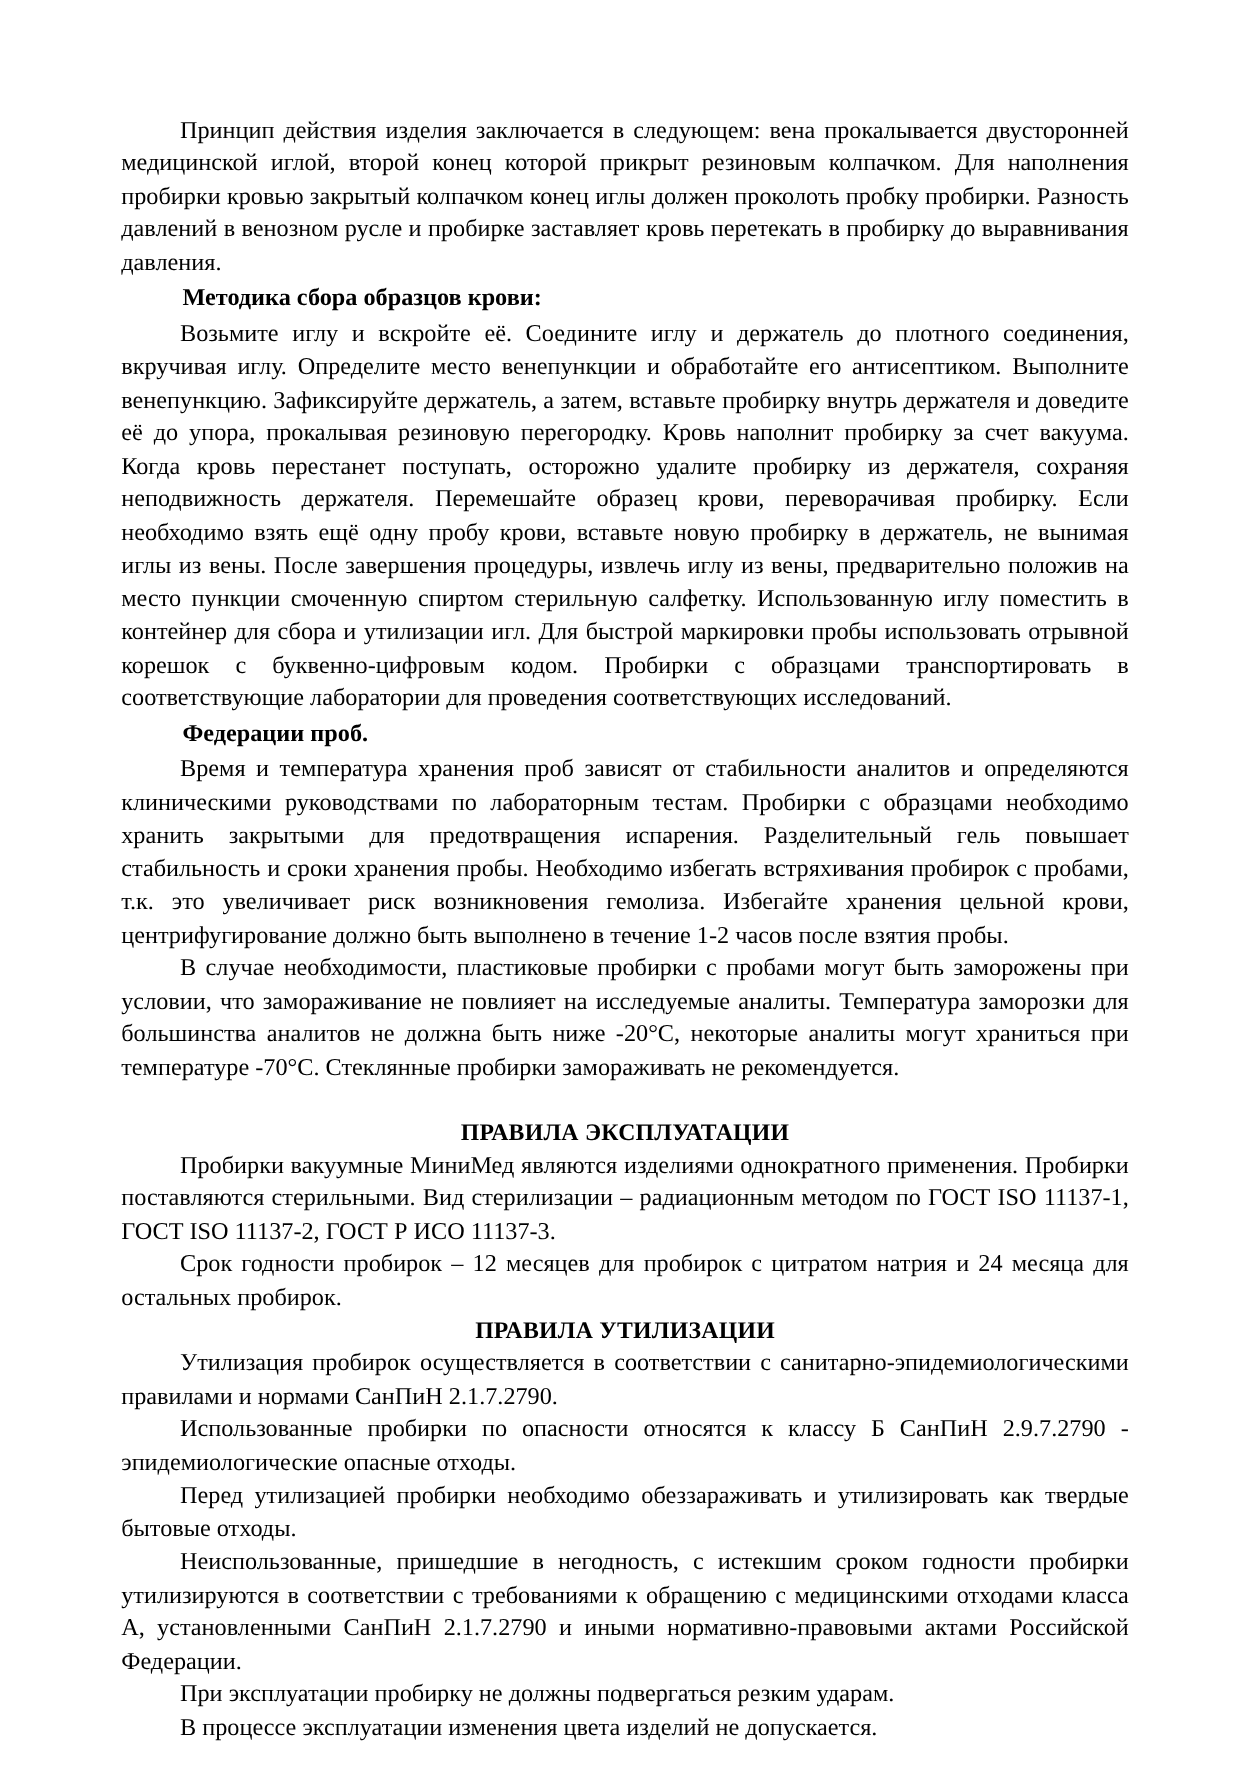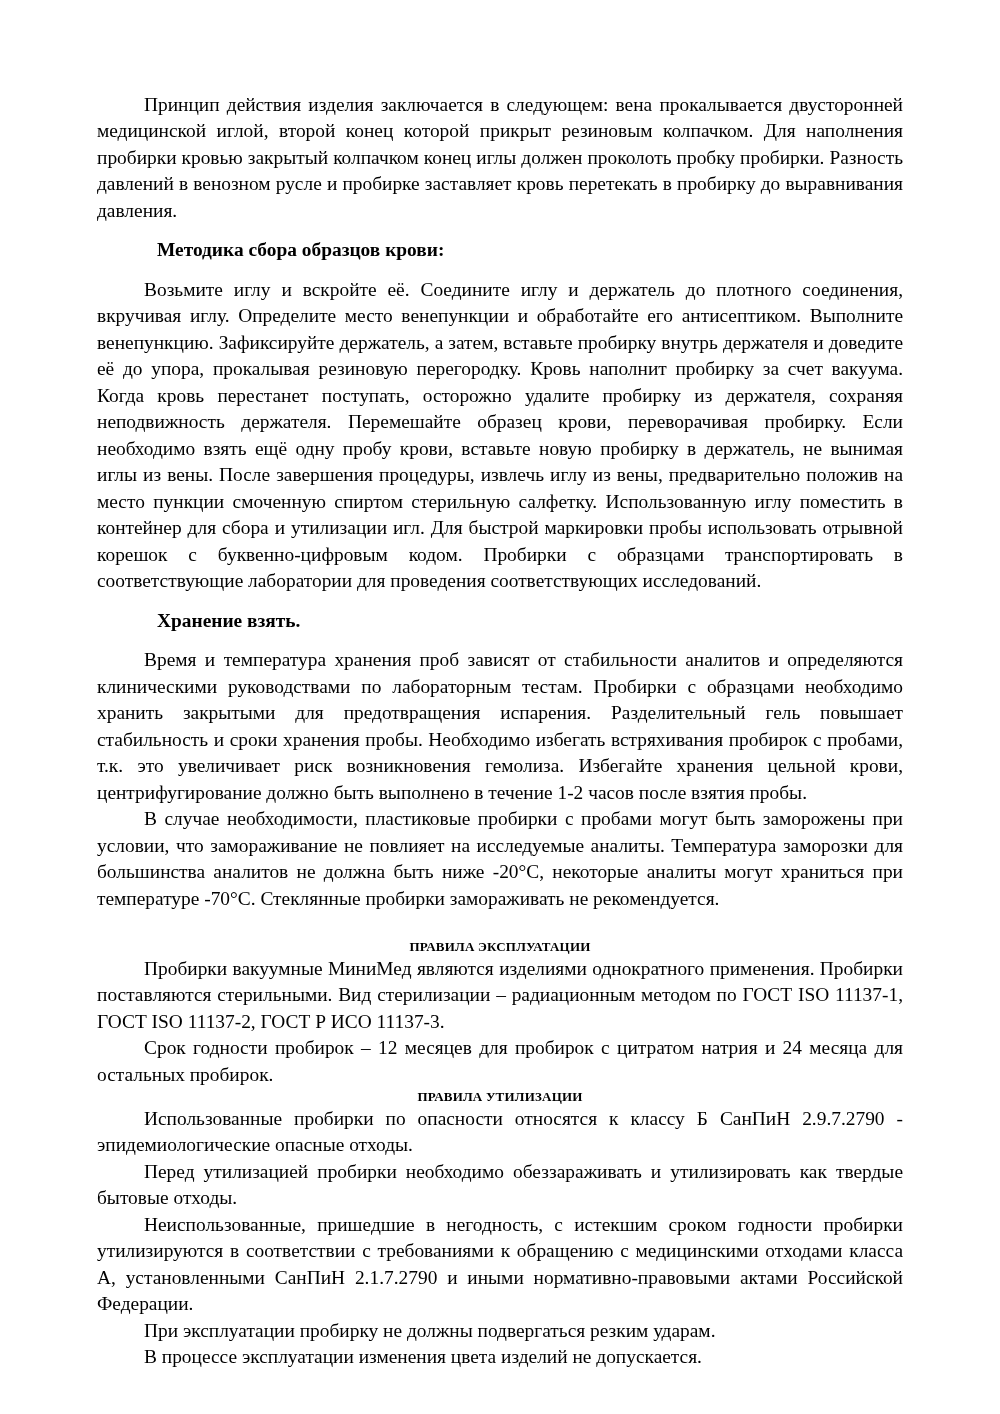--- a/index.html
+++ b/index.html
@@ -25,28 +25,28 @@
     line-height: 1.365;
     text-align: justify;
     text-justify: inter-word;
   }
   p {
     margin: 0;
     text-indent: 47px;
     text-align: justify;
   }
   .subhead {
-    margin: 13px;
+    margin: 2px;
     text-indent: 47px;
     font-weight: bold;
     text-align: left;
   }
   h2.section {
     margin: 0;
-    font-size: 13px;
+    font-size: 19px;
     font-weight: bold;
     text-align: center;
     text-indent: 0;
     letter-spacing: 0.2px;
   }
   .spacer-lg {
     height: 26px;
   }
 </style>
 </head>
@@ -54,36 +54,37 @@
 
 <div class="page">
   <div class="doc-body">
 
     <p>Принцип действия изделия заключается в следующем: вена прокалывается двусторонней медицинской иглой, второй конец которой прикрыт резиновым колпачком. Для наполнения пробирки кровью закрытый колпачком конец иглы должен проколоть пробку пробирки. Разность давлений в венозном русле и пробирке заставляет кровь перетекать в пробирку до выравнивания давления.</p>
 
     <div class="subhead">Методика сбора образцов крови:</div>
 
     <p>Возьмите иглу и вскройте её. Соедините иглу и держатель до плотного соединения, вкручивая иглу. Определите место венепункции и обработайте его антисептиком. Выполните венепункцию. Зафиксируйте держатель, а затем, вставьте пробирку внутрь держателя и доведите её до упора, прокалывая резиновую перегородку. Кровь наполнит пробирку за счет вакуума. Когда кровь перестанет поступать, осторожно удалите пробирку из держателя, сохраняя неподвижность держателя. Перемешайте образец крови, переворачивая пробирку. Если необходимо взять ещё одну пробу крови, вставьте новую пробирку в держатель, не вынимая иглы из вены. После завершения процедуры, извлечь иглу из вены, предварительно положив на место пункции смоченную спиртом стерильную салфетку. Использованную иглу поместить в контейнер для сбора и утилизации игл. Для быстрой маркировки пробы использовать отрывной корешок с буквенно-цифровым кодом. Пробирки с образцами транспортировать в соответствующие лаборатории для проведения соответствующих исследований.</p>
 
-    <div class="subhead">Хранение взять.</div>
+    <div class="subhead">Федерации проб.</div>
 
     <p>Время и температура хранения проб зависят от стабильности аналитов и определяются клиническими руководствами по лабораторным тестам. Пробирки с образцами необходимо хранить закрытыми для предотвращения испарения. Разделительный гель повышает стабильность и сроки хранения пробы. Необходимо избегать встряхивания пробирок с пробами, т.к. это увеличивает риск возникновения гемолиза. Избегайте хранения цельной крови, центрифугирование должно быть выполнено в течение 1-2 часов после взятия пробы.</p>
 
     <p>В случае необходимости, пластиковые пробирки с пробами могут быть заморожены при условии, что замораживание не повлияет на исследуемые аналиты. Температура заморозки для большинства аналитов не должна быть ниже -20°С, некоторые аналиты могут храниться при температуре -70°С. Стеклянные пробирки замораживать не рекомендуется.</p>
 
     <div class="spacer-lg"></div>
 
     <h2 class="section">ПРАВИЛА ЭКСПЛУАТАЦИИ</h2>
 
     <p>Пробирки вакуумные МиниМед являются изделиями однократного применения. Пробирки поставляются стерильными. Вид стерилизации – радиационным методом по ГОСТ ISO 11137-1, ГОСТ ISO 11137-2, ГОСТ Р ИСО 11137-3.</p>
 
     <p>Срок годности пробирок – 12 месяцев для пробирок с цитратом натрия и 24 месяца для остальных пробирок.</p>
 
     <h2 class="section">ПРАВИЛА УТИЛИЗАЦИИ</h2>
 
+    <p>Утилизация пробирок осуществляется в соответствии с санитарно-эпидемиологическими правилами и нормами СанПиН 2.1.7.2790.</p>
 
     <p>Использованные пробирки по опасности относятся к классу Б СанПиН 2.9.7.2790 - эпидемиологические опасные отходы.</p>
 
     <p>Перед утилизацией пробирки необходимо обеззараживать и утилизировать как твердые бытовые отходы.</p>
 
     <p>Неиспользованные, пришедшие в негодность, с истекшим сроком годности пробирки утилизируются в соответствии с требованиями к обращению с медицинскими отходами класса А, установленными СанПиН 2.1.7.2790 и иными нормативно-правовыми актами Российской Федерации.</p>
 
 
     <p>При эксплуатации пробирку не должны подвергаться резким ударам.</p>
 

